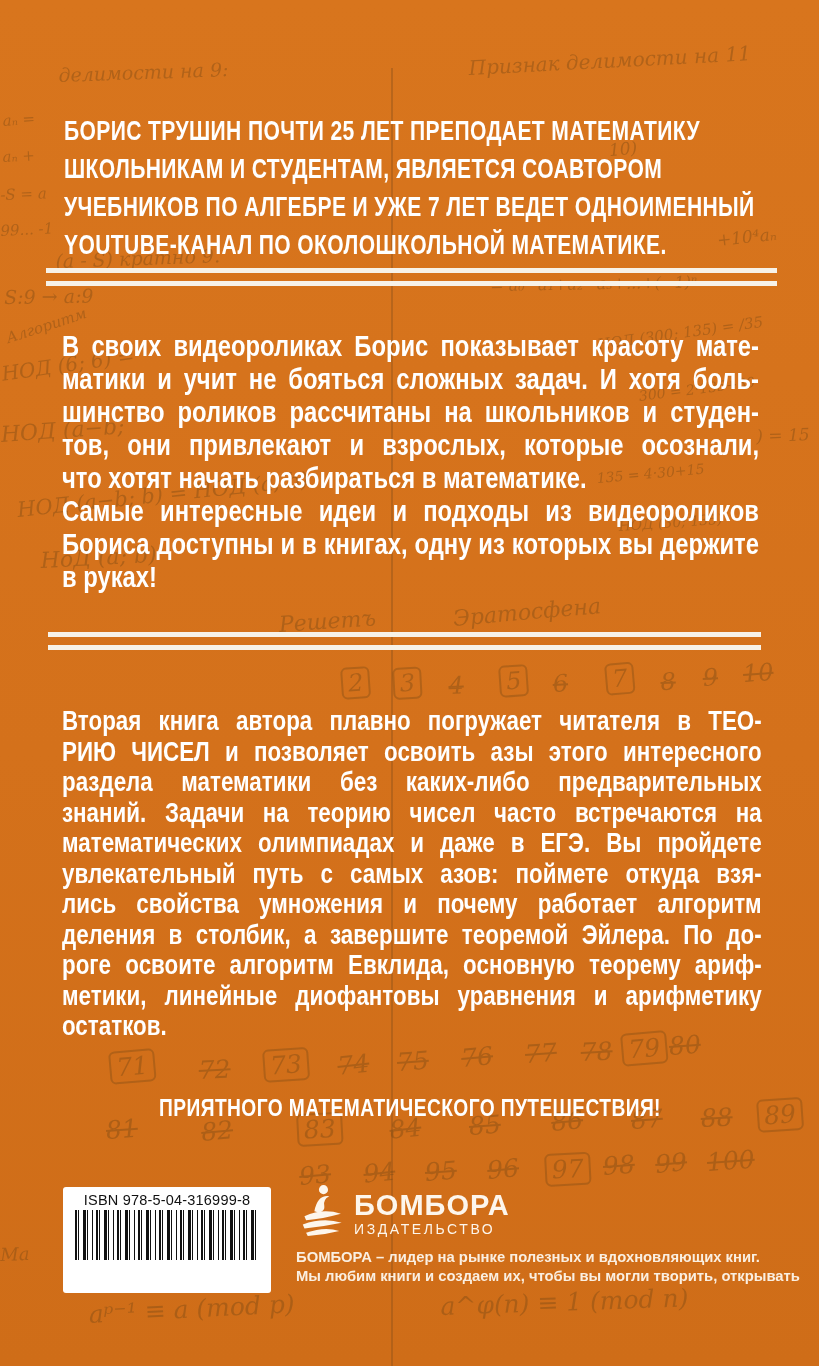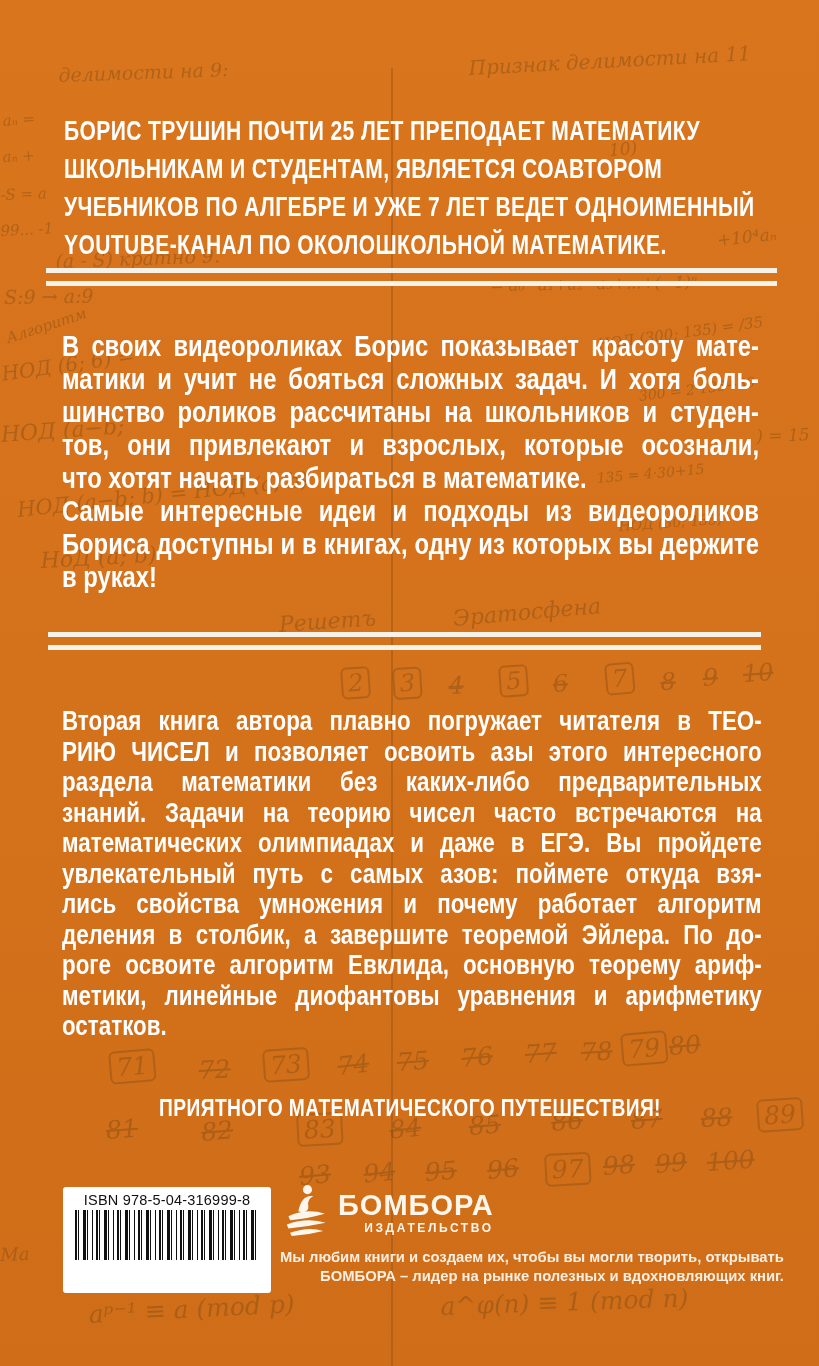--- a/index.html
+++ b/index.html
@@ -47,26 +47,26 @@
   }
   .isbn-label{font-size:14.5px; margin-top:5px; letter-spacing:.2px;}
   .barcode{
     height:50px; width:184px; margin:2px auto 0 auto;
     background:repeating-linear-gradient(90deg,
       #111 0 2px, #fff 2px 3px, #111 3px 4px, #fff 4px 8px,
       #111 8px 11px, #fff 11px 12px, #111 12px 13px, #fff 13px 17px,
       #111 17px 18px, #fff 18px 21px);
   }
   .barcode-digits{font-size:18px; letter-spacing:4px; margin-top:1px; font-weight:bold;}
-  .publisher{position:absolute; left:280px; top:1183px; color:#fdf6ec;text-align:right;}
+  .publisher{position:absolute; left:296px; top:1183px; color:#fdf6ec;}
   .pub-head{display:flex; align-items:flex-start;}
   .pub-logo{width:50px; height:58px;}
   .pub-names{margin-left:8px; margin-top:8px;}
   .pub-name{font-size:29px; font-weight:bold; letter-spacing:1px; line-height:28px;}
-  .pub-sub{font-size:12px; font-weight:bold; letter-spacing:2.6px; margin-top:2px;}
+  .pub-sub{font-size:14px; font-weight:normal; letter-spacing:2.6px; margin-top:2px;}
   .pub-tagline{margin-top:7px; font-size:14.8px; line-height:19px; font-weight:bold; opacity:.95;}
 </style>
 </head>
 <body>
 
 <div class="page">
 
   <div class="vrule"></div>
   <div id="bg-notes">
       <span class="note" style="left: 58px; top: 64px; font-size: 19px; transform: rotate(-2deg);">делимости на 9:</span>
@@ -190,18 +190,18 @@
         <path d="M10 40 Q32 30 54 37 Q32 43 12 45 Z" fill="#fdf6ec"></path>
         <path d="M8 50 Q33 41 55 48 Q31 53 10 55 Z" fill="#fdf6ec"></path>
         <path d="M12 60 Q35 52 52 58 Q33 63 14 64 Z" fill="#fdf6ec"></path>
       </svg>
       <div class="pub-names">
         <div class="pub-name">БОМБОРА</div>
         <div class="pub-sub">ИЗДАТЕЛЬСТВО</div>
       </div>
     </div>
     <div class="pub-tagline">
+        <div class="line">БОМБОРА – лидер на рынке полезных и вдохновляющих книг.</div>
         <div class="line">Мы любим книги и создаем их, чтобы вы могли творить, открывать</div>
-        <div class="line">БОМБОРА – лидер на рынке полезных и вдохновляющих книг.</div>
       </div>
   </div>
 
 </div>
 
 </body></html>

